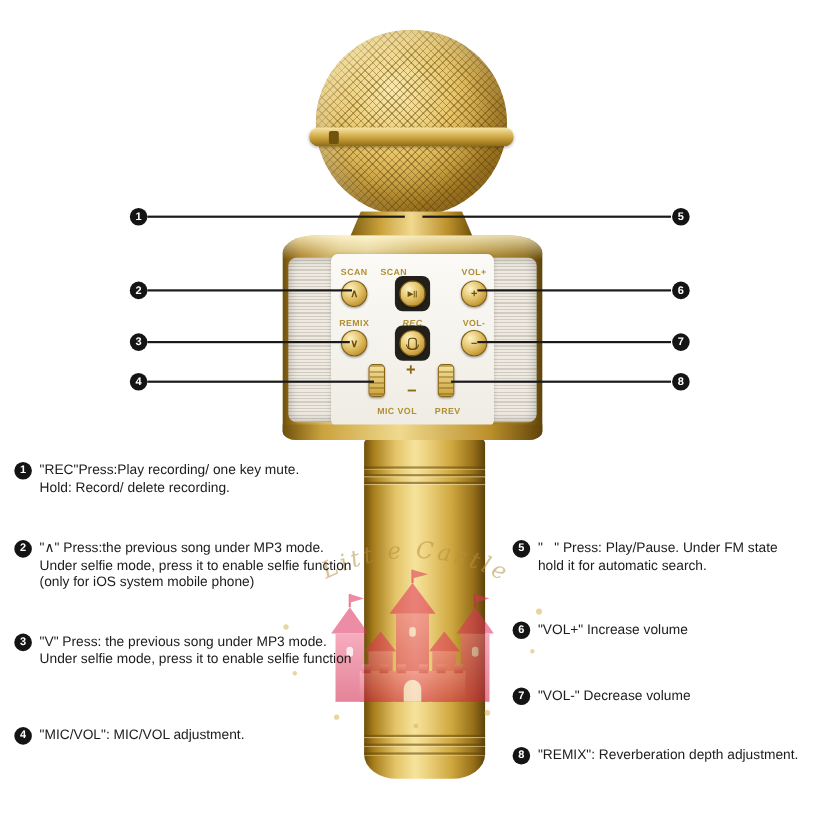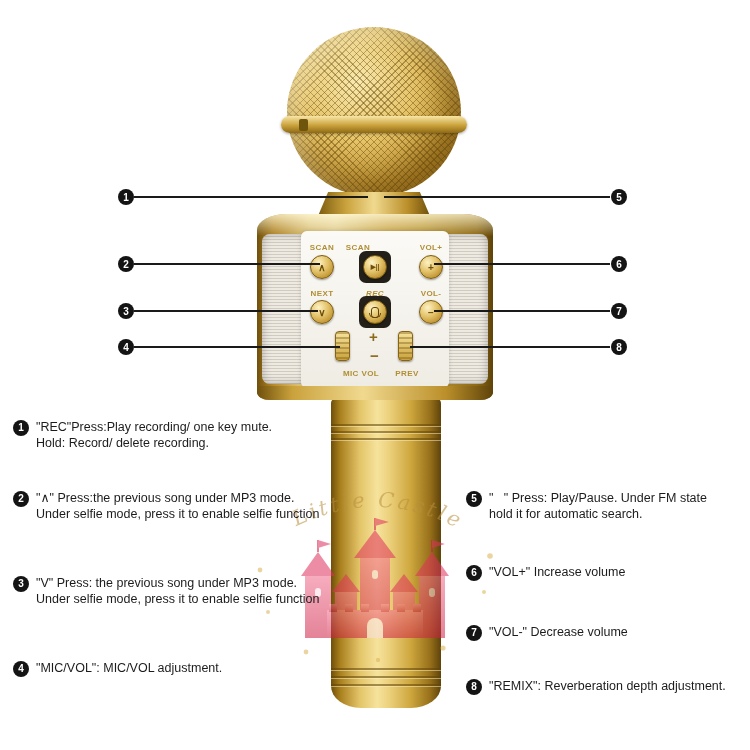--- a/index.html
+++ b/index.html
@@ -90,21 +90,21 @@
   <div class="groove" style="top:424px;"></div>
   <div class="groove" style="top:431px;"></div>
   <div class="groove" style="top:438px;"></div>
   <div class="groove" style="top:668px;"></div>
   <div class="groove" style="top:676px;"></div>
   <div class="groove" style="top:684px;"></div>
 
   <div class="mlabel" style="left:306px;top:243px;width:32px;">SCAN</div>
   <div class="mlabel" style="left:342px;top:243px;width:32px;">SCAN</div>
   <div class="mlabel" style="left:415px;top:243px;width:32px;">VOL+</div>
-  <div class="mlabel" style="left:306px;top:289px;width:32px;">NEXT</div>
+  <div class="mlabel" style="left:306px;top:289px;width:32px;">REMIX</div>
   <div class="mlabel" style="left:359px;top:289px;width:32px;font-style:italic;">REC</div>
   <div class="mlabel" style="left:415px;top:289px;width:32px;">VOL-</div>
   <div class="mlabel" style="left:340px;top:369px;width:42px;">MIC VOL</div>
   <div class="mlabel" style="left:386px;top:369px;width:42px;">PREV</div>
 
   <div class="dsq" style="left:359px;top:251px;"></div>
   <div class="dsq" style="left:359px;top:296px;"></div>
 
   <div class="gbtn" style="left:310px;top:255px;">
     <span>∧</span>
@@ -209,20 +209,21 @@
       <div>"REC"Press:Play recording/ one key mute.</div>
       <div>Hold: Record/ delete recording.</div>
     </div>
   </div>
 
   <div class="ann" style="left:13px;top:491px;width:345px;">
     <span class="nmark">2</span>
     <div>
       <div>"∧" Press:the previous song under MP3 mode.</div>
       <div>Under selfie mode, press it to enable selfie function</div>
+      <div>(only for iOS system mobile phone)</div>
     </div>
   </div>
 
   <div class="ann" style="left:13px;top:576px;width:345px;">
     <span class="nmark">3</span>
     <div>
       <div>"V" Press: the previous song under MP3 mode.</div>
       <div>Under selfie mode, press it to enable selfie function</div>
     </div>
   </div>

